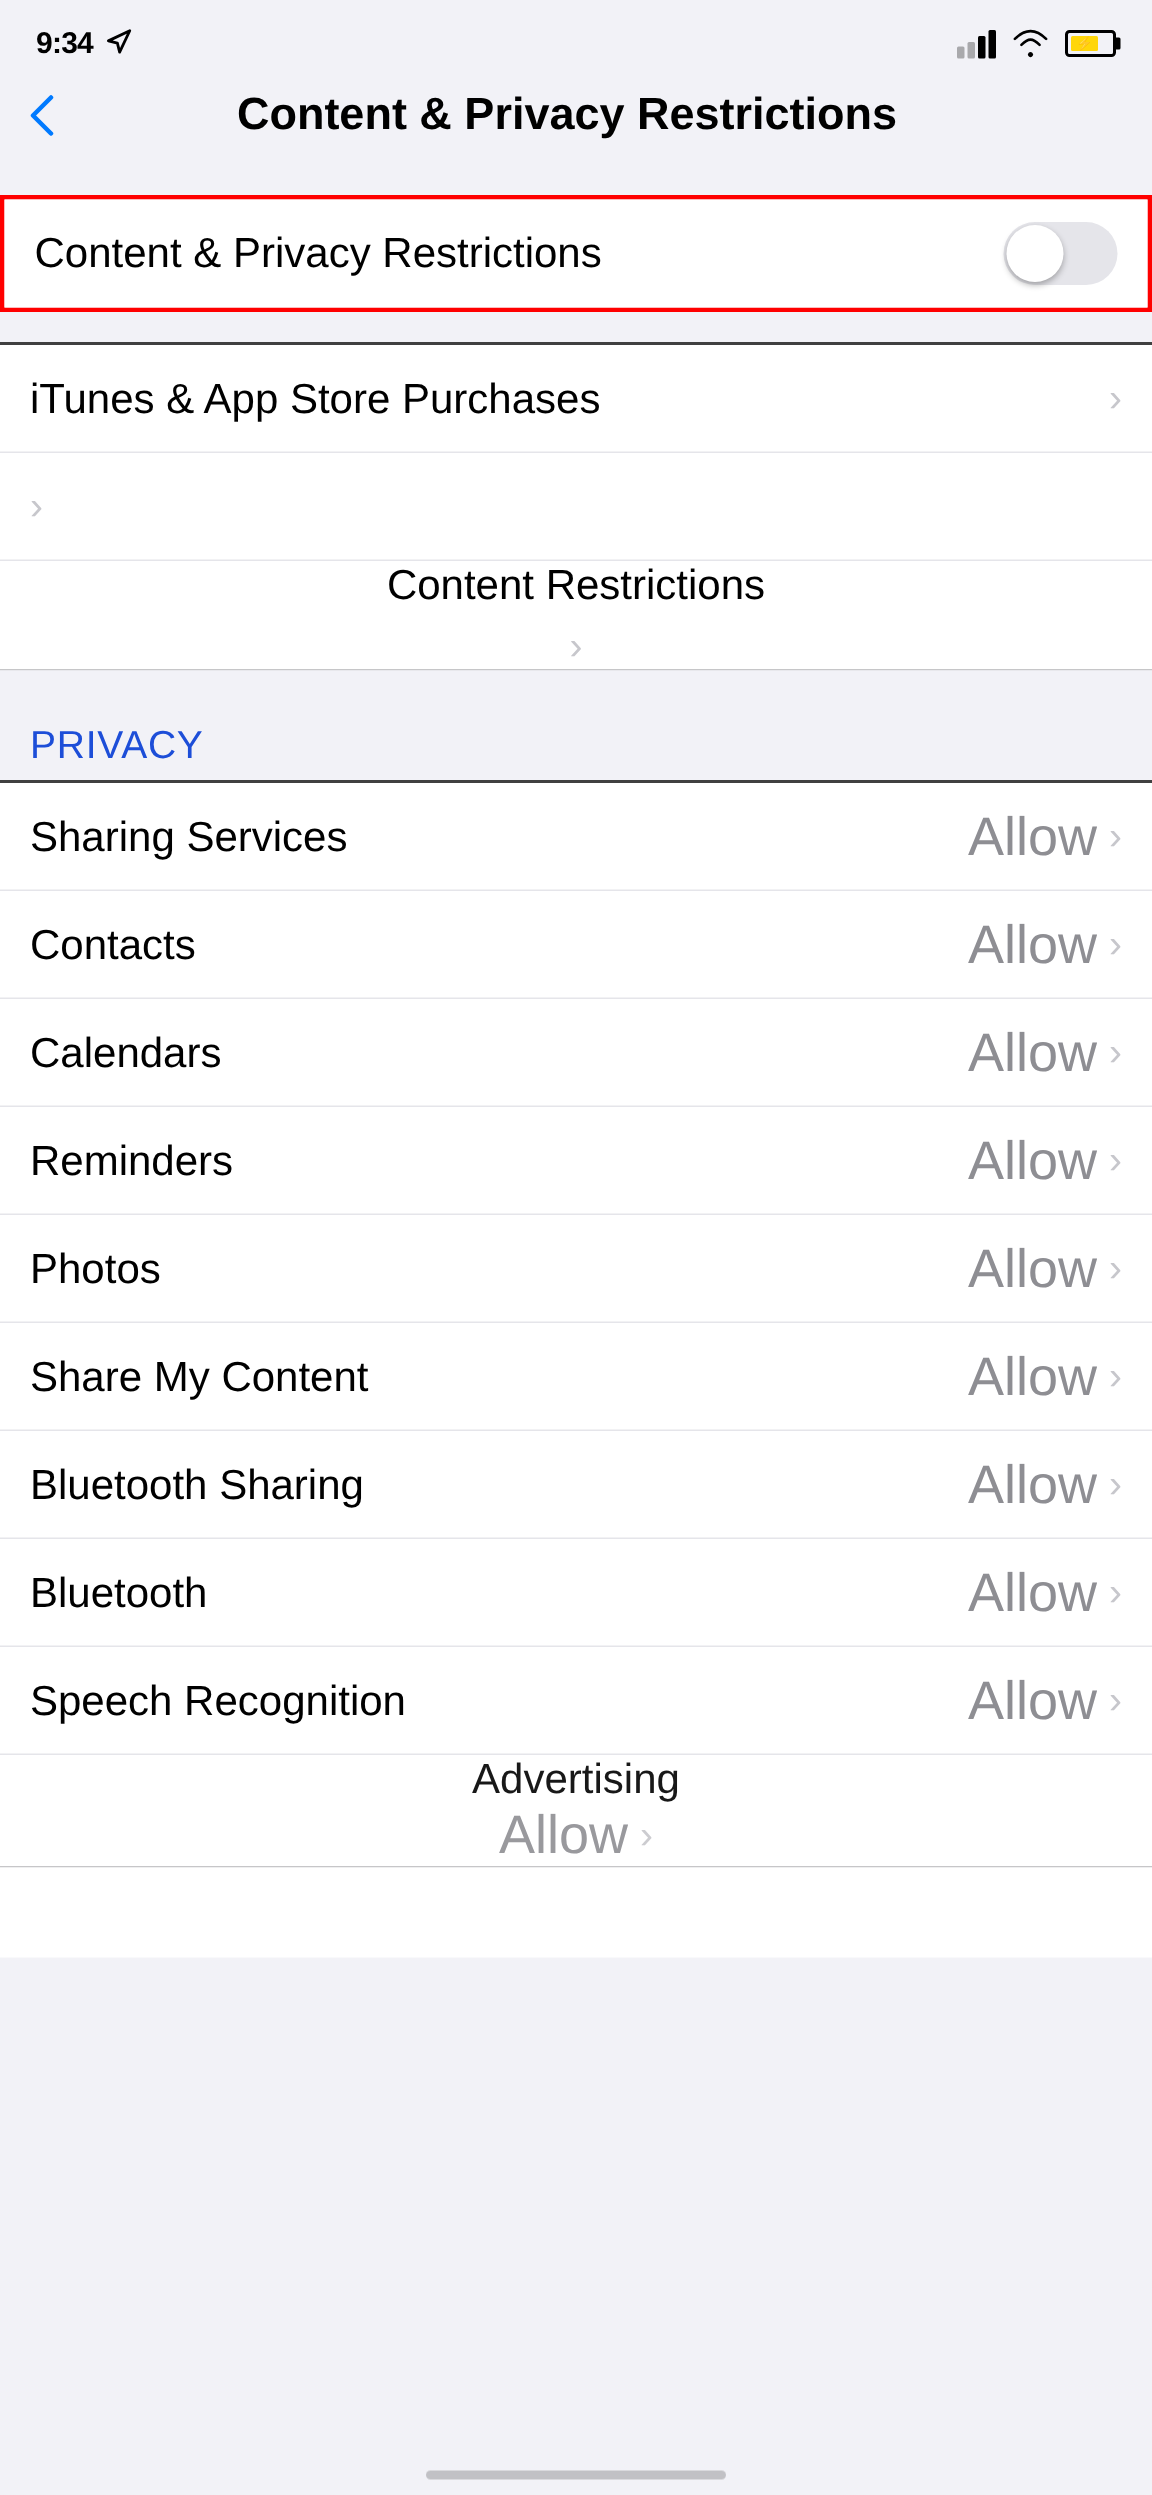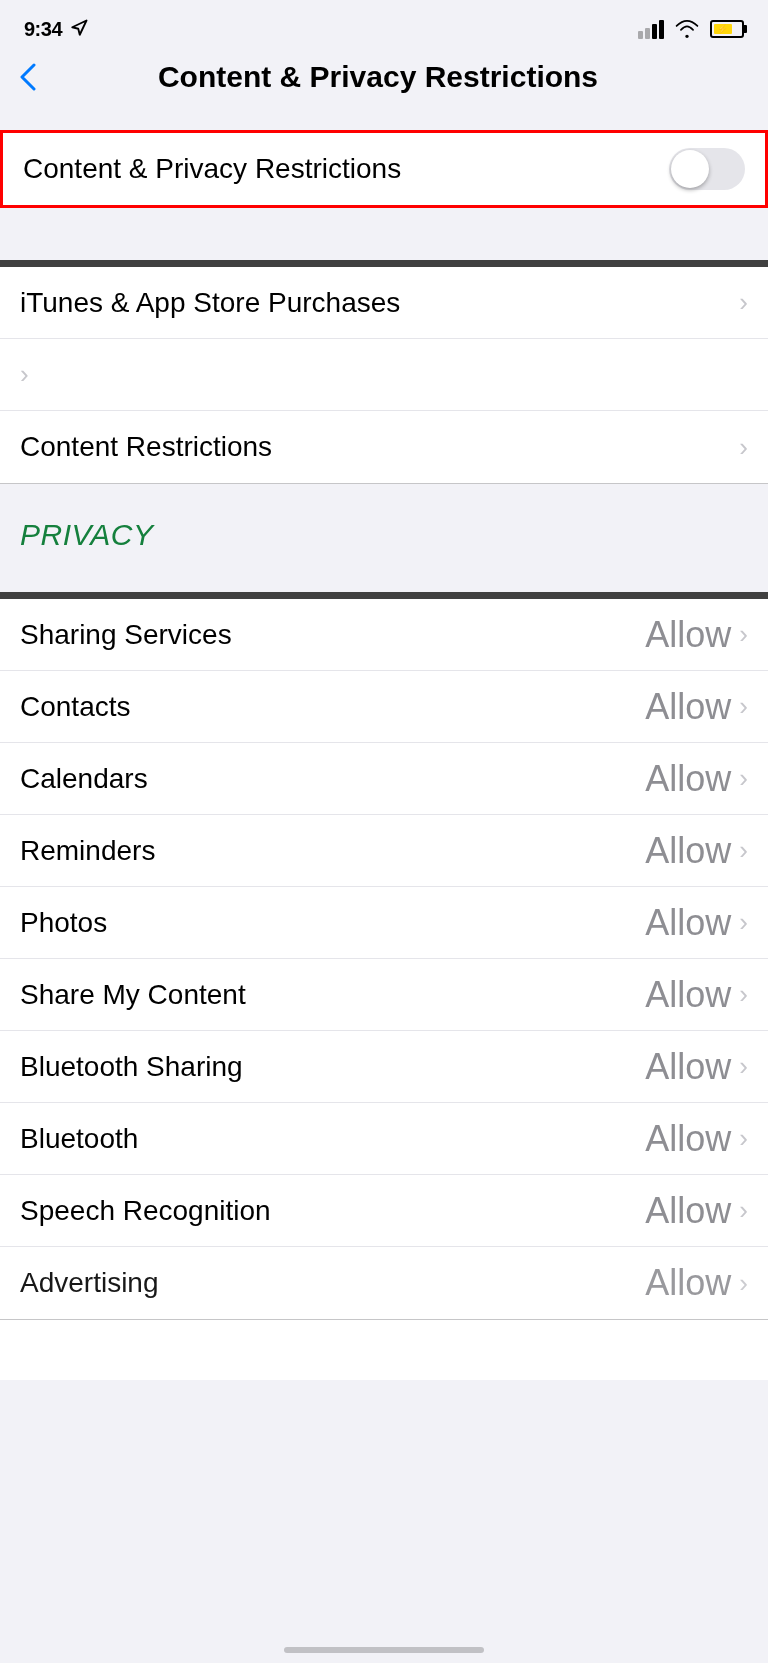--- a/index.html
+++ b/index.html
@@ -116,38 +116,38 @@
 
     
     .section-separator {
       height: 20px;
       background: #f2f2f7;
     }
 
     
     .settings-group {
       background: #fff;
-      border-top: 7px solid #404040;
+      border-top: 2px solid #404040;
       border-bottom: 1px solid #c6c6c8;
       margin-bottom: 0;
-      margin-top: 32px;
     }
 
     .settings-item {
       display: flex;
       align-items: center;
       justify-content: space-between;
       padding: 0 20px;
       min-height: 72px;
       background: #fff;
       border-bottom: 1px solid #e5e5ea;
       cursor: pointer;
     }
     .settings-item:last-child {
       border-bottom: none;
+      flex-direction: column;
     }
 
     .item-label {
       font-size: 28px;
       color: #000;
     }
 
     .item-right {
       display: flex;
       align-items: center;
@@ -205,26 +205,25 @@
       left: 2px;
       box-shadow: 0 2px 4px rgba(0,0,0,0.3);
     }
 
     
     .section-label-row {
       padding: 14px 20px 8px 20px;
       background: #f2f2f7;
     }
     .section-label {
-      font-size: 30px;
+      font-size: 26px;
       font-weight: 500;
-      color: #15803d;
+      color: #1d4ed8;
       letter-spacing: 0.5px;
       text-transform: uppercase;
-      font-style: italic;
     }
 
     
     .partial-item {
       opacity: 0.9;
     }
 
     
     .home-indicator {
       position: fixed;

